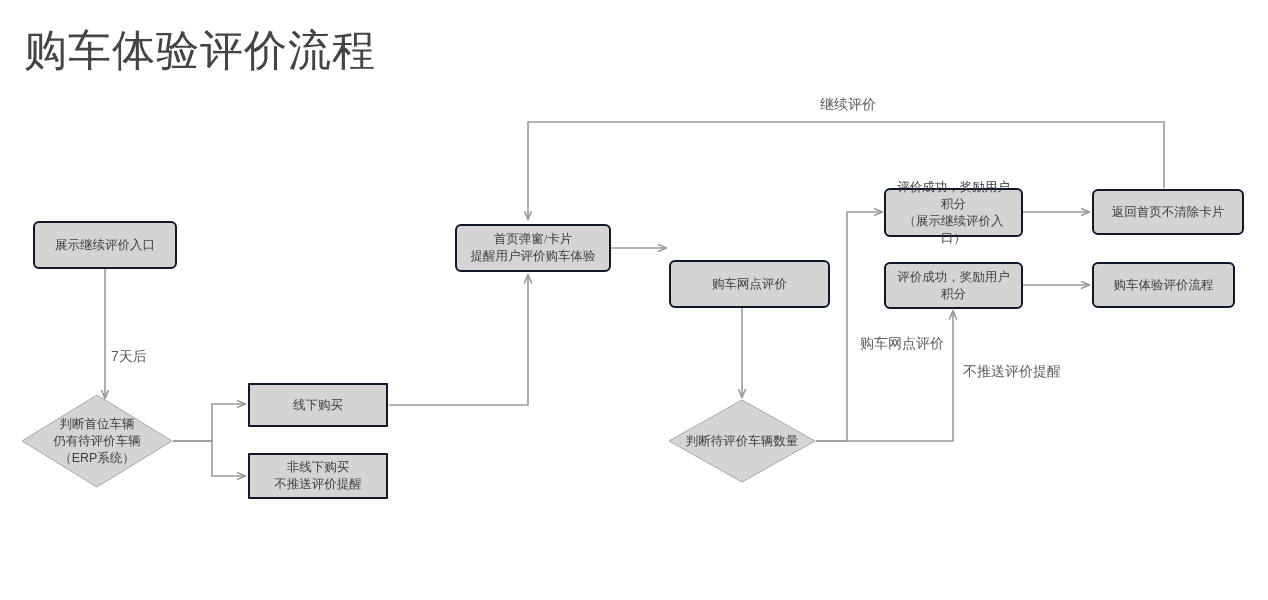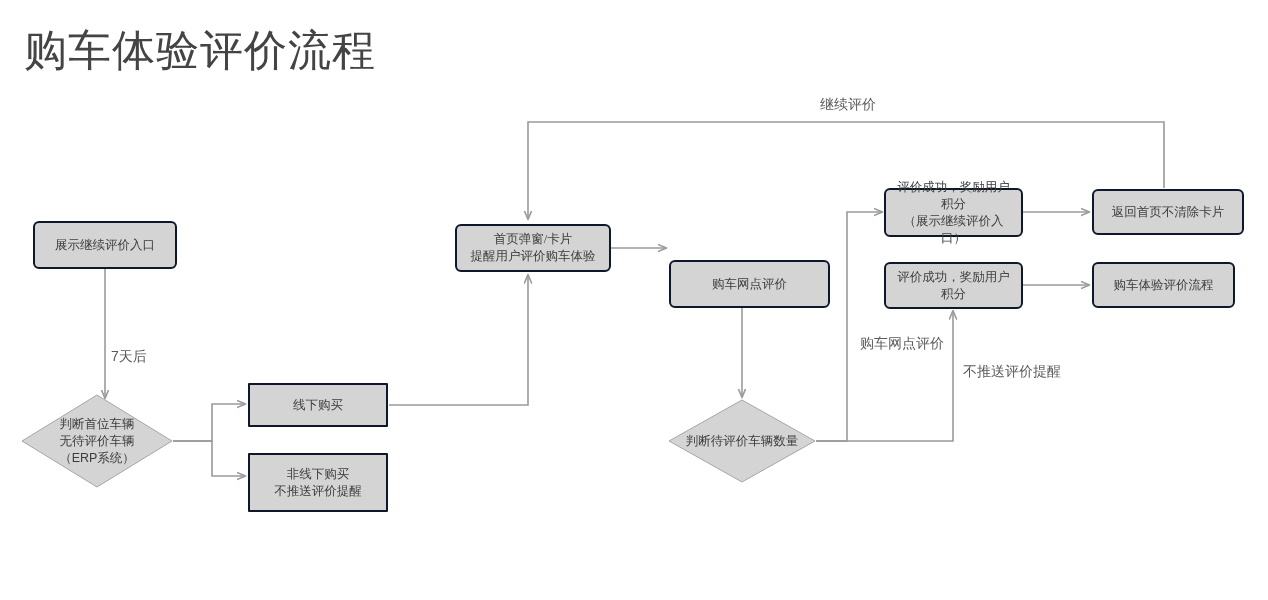--- a/index.html
+++ b/index.html
@@ -118,27 +118,27 @@
     </g>
   </svg>
 
   <div class="node" style="left:33px; top:221px; width:144px; height:48px;">展示继续评价入口</div>
 
   <div class="diamond-wrap" style="left:21px; top:394px; width:152px; height:94px;">
     <svg class="diamond-shape" viewBox="0 0 152 94" preserveAspectRatio="none">
       <polygon points="76,1 151,47 76,93 1,47" fill="#d4d4d4" stroke="#a6a6a6" stroke-width="1"></polygon>
     </svg>
     <div class="diamond-label">判断首位车辆
-无待评价车辆
+仍有待评价车辆
 （ERP系统）</div>
   </div>
 
   <div class="node sharp" style="left:248px; top:383px; width:140px; height:44px;">线下购买</div>
 
-  <div class="node sharp" style="left:248px; top:453px; width:140px; height:59px;">非线下购买
+  <div class="node sharp" style="left:248px; top:453px; width:140px; height:46px;">非线下购买
 不推送评价提醒</div>
 
   <div class="node" style="left:455px; top:224px; width:156px; height:48px;font-family:Liberation Serif, serif;">首页弹窗/卡片
 提醒用户评价购车体验</div>
 
   <div class="node" style="left:669px; top:224px; width:161px; height:48px;margin-top:36px;">购车网点评价</div>
 
   <div class="diamond-wrap" style="left:668px; top:399px; width:148px; height:84px;">
     <svg class="diamond-shape" viewBox="0 0 148 84" preserveAspectRatio="none">
       <polygon points="74,1 147,42 74,83 1,42" fill="#d4d4d4" stroke="#a6a6a6" stroke-width="1"></polygon>

